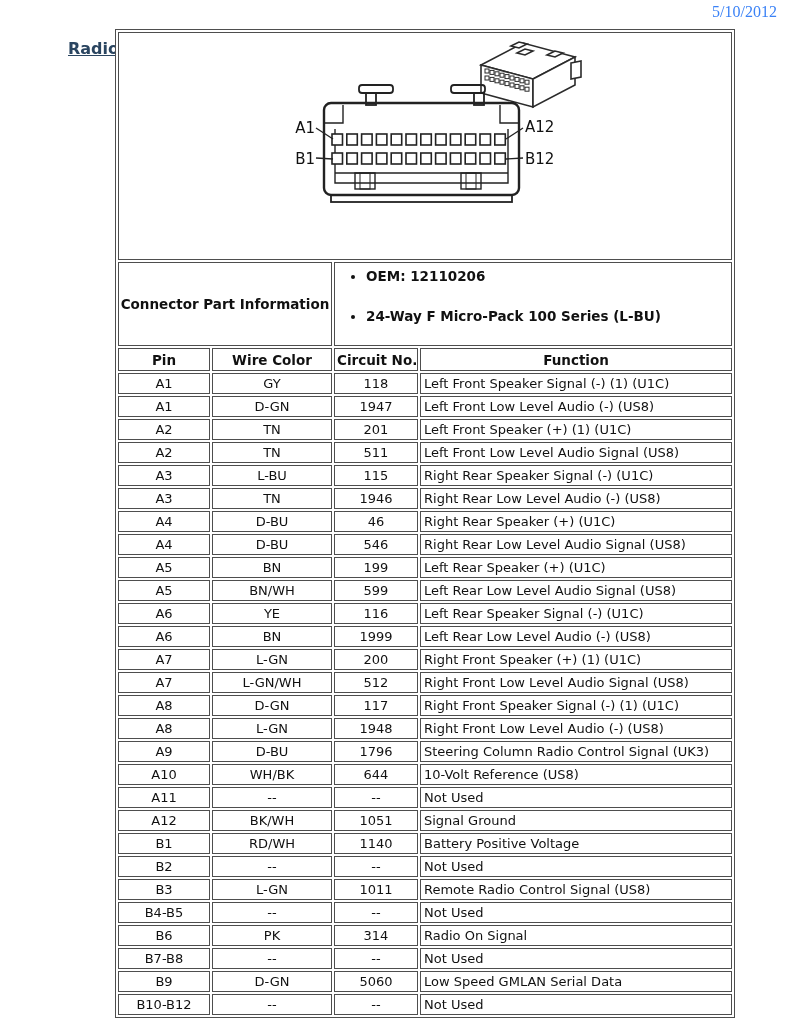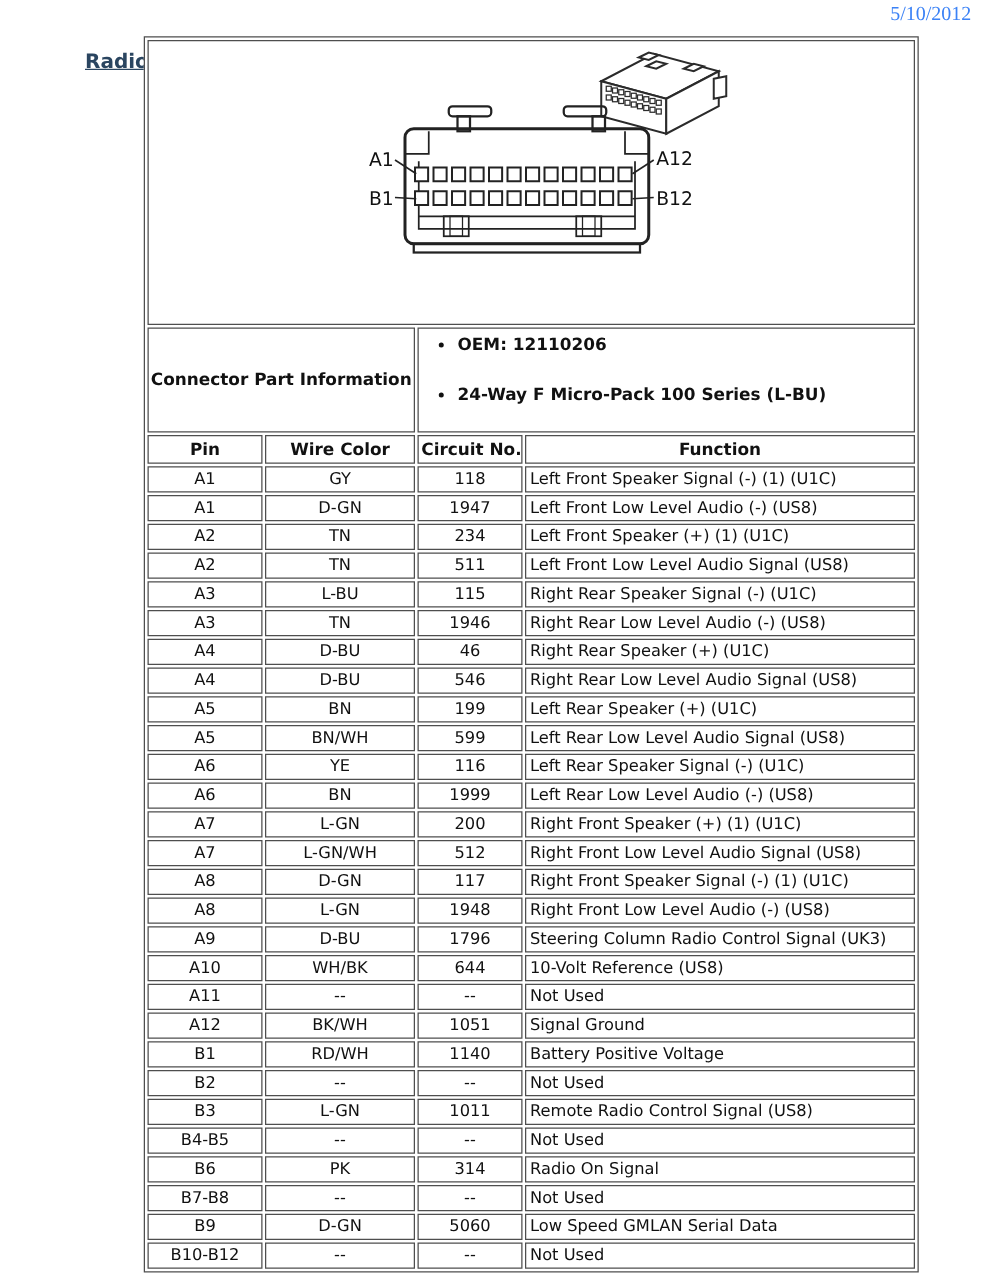--- a/index.html
+++ b/index.html
@@ -189,21 +189,21 @@
         </tr>
         <tr>
           <td class="c-pin">A1</td>
           <td class="c-wire">D-GN</td>
           <td class="c-circ">1947</td>
           <td class="c-func">Left Front Low Level Audio (-) (US8)</td>
         </tr>
         <tr>
           <td class="c-pin">A2</td>
           <td class="c-wire">TN</td>
-          <td class="c-circ">234</td>
+          <td class="c-circ">201</td>
           <td class="c-func">Left Front Speaker (+) (1) (U1C)</td>
         </tr>
         <tr>
           <td class="c-pin">A2</td>
           <td class="c-wire">TN</td>
           <td class="c-circ">511</td>
           <td class="c-func">Left Front Low Level Audio Signal (US8)</td>
         </tr>
         <tr>
           <td class="c-pin">A3</td>

